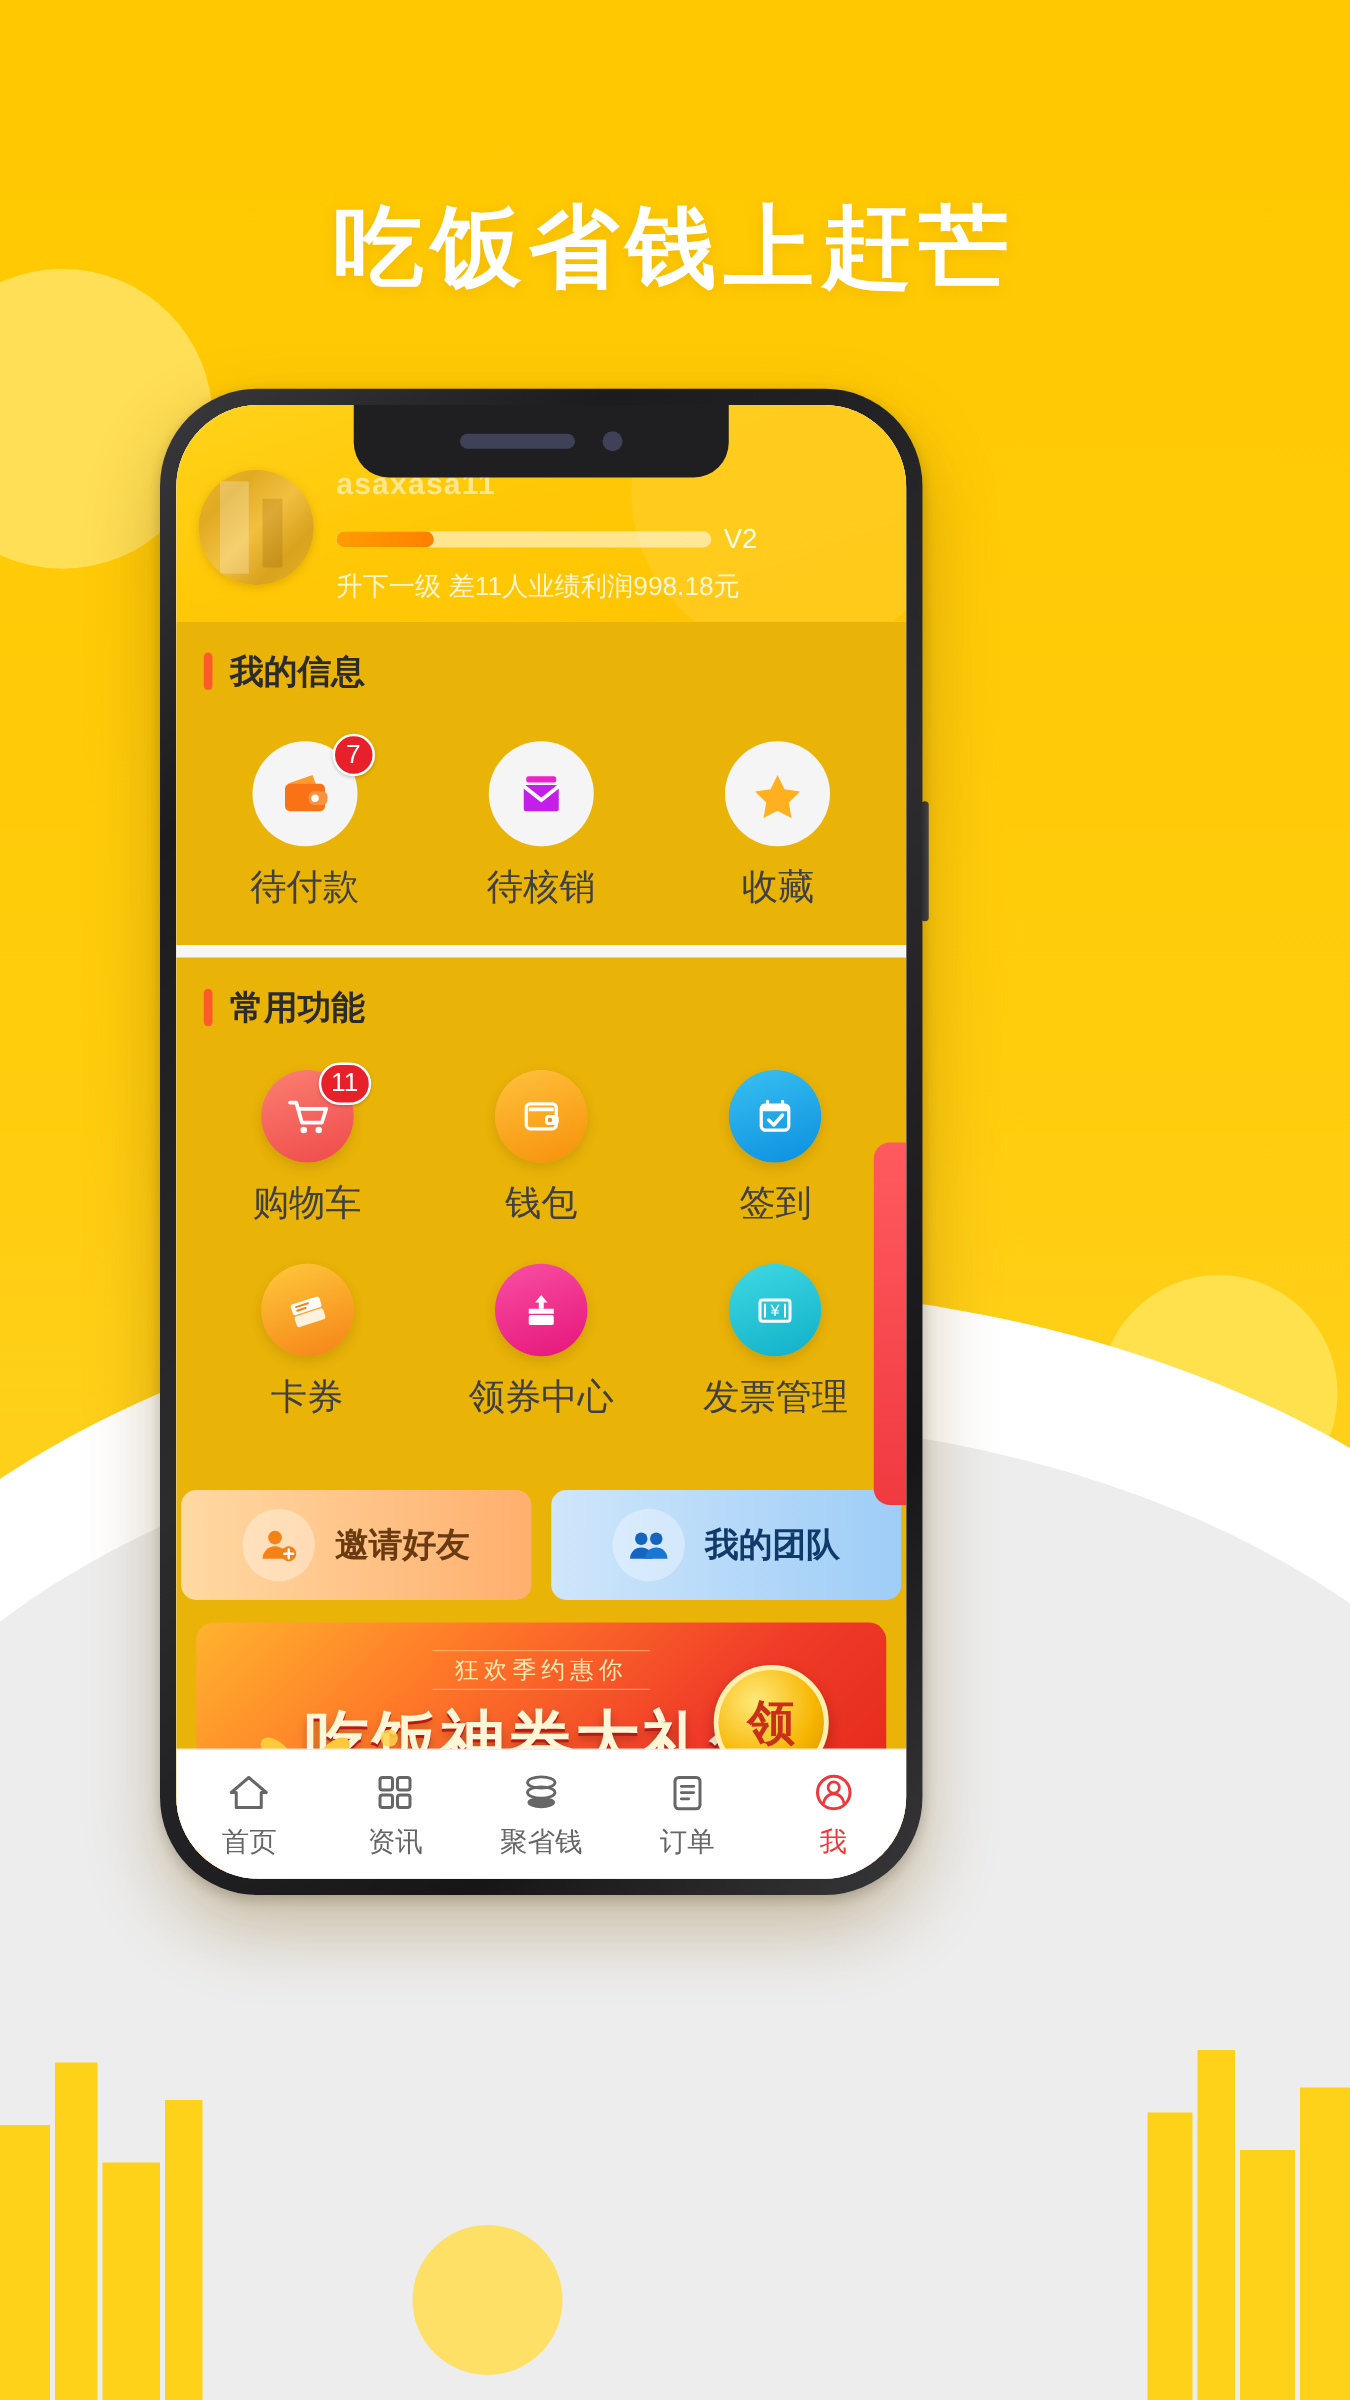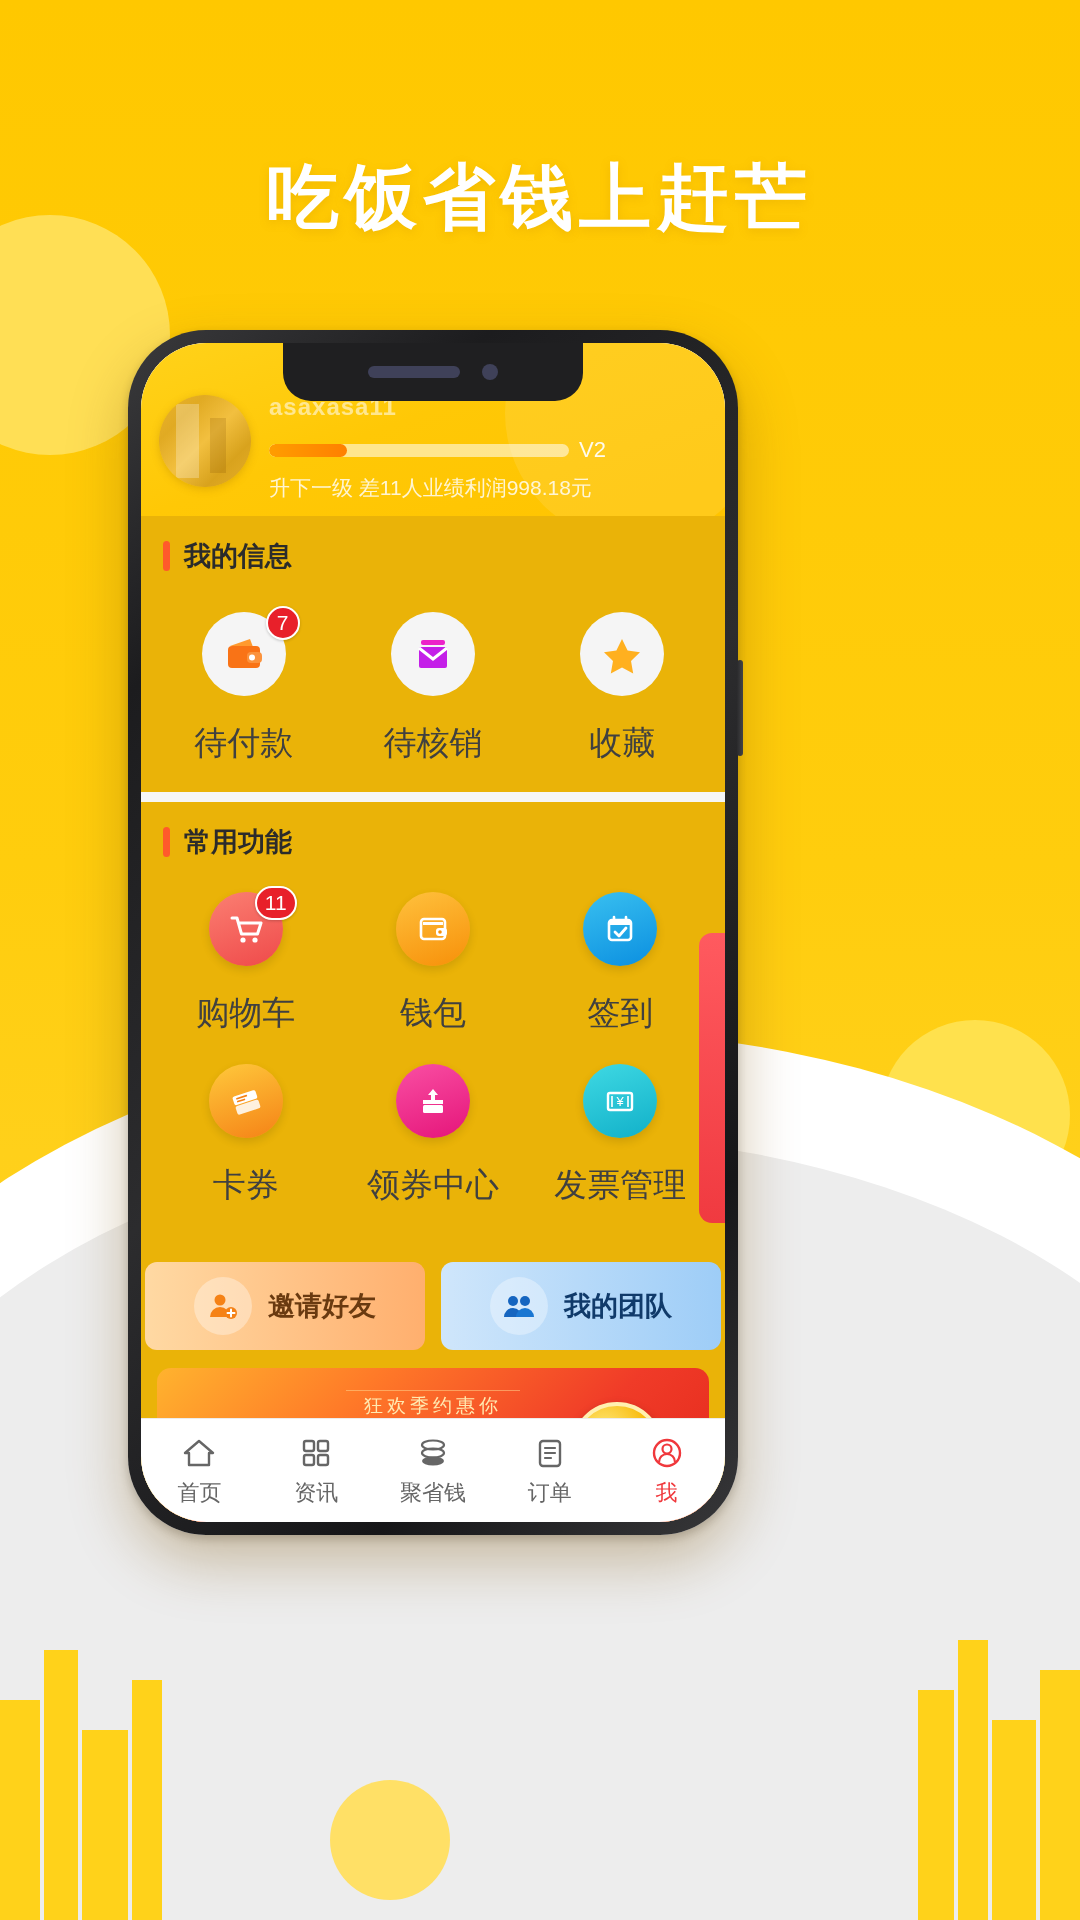--- a/index.html
+++ b/index.html
@@ -35,21 +35,21 @@
   
   .hero-title {
     position:absolute; top:150px; left:0; width:100%;
     text-align:center; color:#ffffff;
     font-size:72px; font-weight:bold; letter-spacing:6px;
     text-shadow:0 3px 10px rgba(200,140,0,.25);
   }
 
   
   .phone {
-    position:absolute; left:128px; top:330px;
+    position:absolute; left:128px; top:311px;
     width:610px; height:1205px;
     background:linear-gradient(135deg,#3a3a3c 0%,#1c1c1e 20%,#2c2c2e 50%,#161618 80%,#38383a 100%);
     border-radius:78px;
     padding:13px;
     box-shadow:0 26px 60px rgba(120,80,0,.33), 0 4px 10px rgba(0,0,0,.2);
   }
   .phone-inner {
     width:100%; height:100%;
     background:#ffffff;
     border-radius:66px;
@@ -135,21 +135,21 @@
     width:84px; height:84px; border-radius:50%;
     background:#f5f5f5;
     display:flex; align-items:center; justify-content:center;
   }
   .badge {
     position:absolute; top:-6px; right:-14px; min-width:34px; height:34px;
     border-radius:17px; background:#e8202a; color:#fff;
     font-size:21px; display:flex; align-items:center; justify-content:center;
     padding:0 8px; border:2px solid #fff; box-shadow:0 1px 3px rgba(0,0,0,.2);
   }
-  .cell-label { margin-top:25px; font-size:33px; color:#404040; }
+  .cell-label { margin-top:13px; font-size:29px; color:#404040; }
 
   .grid3 { display:flex; flex-wrap:wrap; padding:26px 11px 22px; }
   .cell3 { width:33.333%; display:flex; flex-direction:column; align-items:center; position:relative; margin-bottom:28px; }
   .ic-round {
     width:74px; height:74px; border-radius:50%;
     display:flex; align-items:center; justify-content:center;
     box-shadow:0 4px 10px rgba(0,0,0,.12);
   }
 
   .act-row { display:flex; gap:16px; padding:4px 4px 0; }

